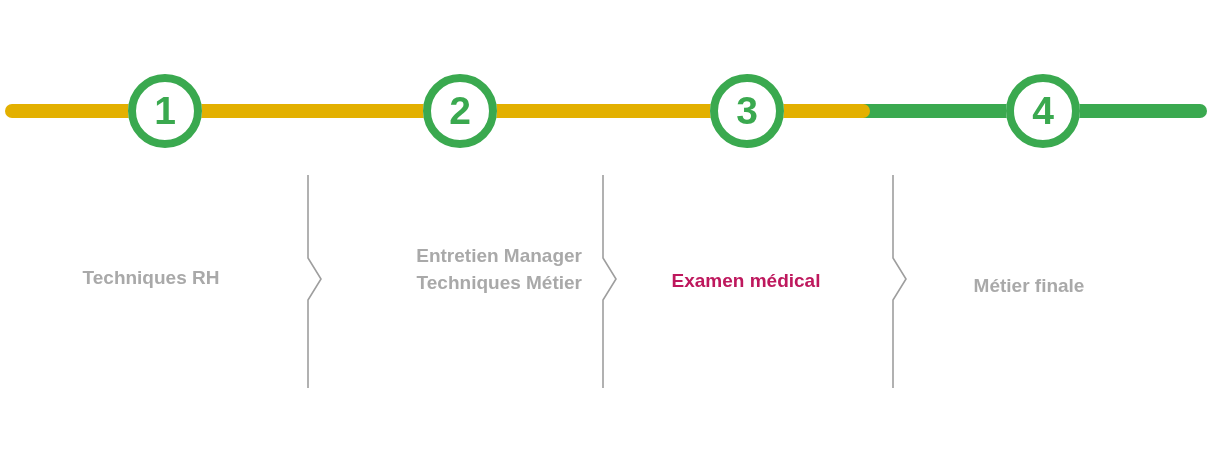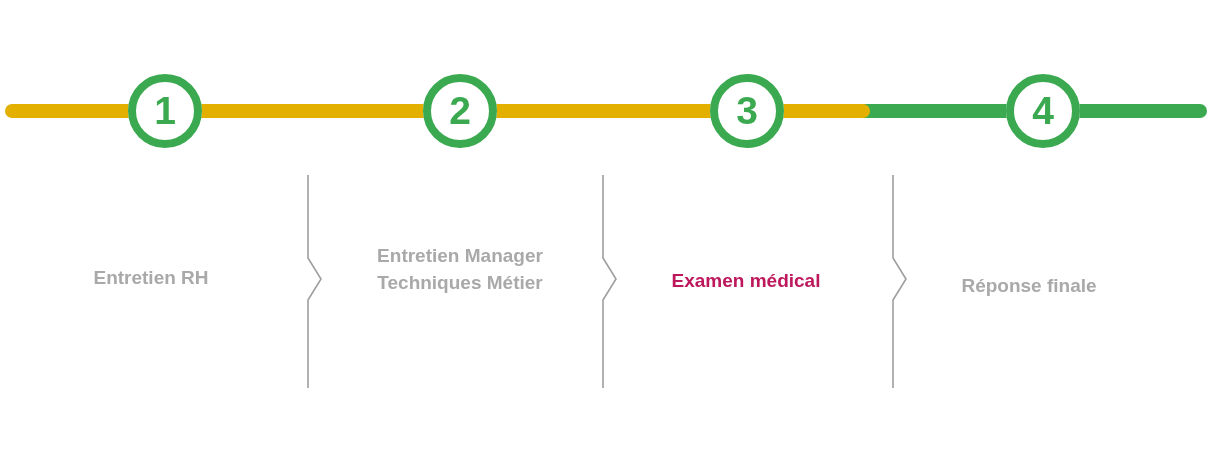--- a/index.html
+++ b/index.html
@@ -83,21 +83,21 @@
     color: #a9a9a9;
     line-height: 1.42;
     z-index: 3;
   }
   .step-label .lbl-line {
     display: block;
     white-space: nowrap;
   }
 
   #lbl-0 { left: 30px;  width: 242px; top: 265px; }
-  #lbl-1 { left: 338px; width: 244px; top: 243px; }
+  #lbl-1 { left: 338px; width: 244px; top: 243px; text-align: right; }
   #lbl-2 { left: 630px; width: 232px; top: 268px; }
   #lbl-3 { left: 918px; width: 222px; top: 273px; }
 </style>
 </head>
 <body>
 
 <div id="timeline-root">
 
   <svg class="rail-layer" id="rail-svg" viewBox="0 0 1220 457" width="1220" height="457" xmlns="http://www.w3.org/2000/svg">
       <line x1="863" y1="111" x2="1200" y2="111" stroke="#3aa94f" stroke-width="14" stroke-linecap="round"></line>
@@ -125,26 +125,26 @@
   <div class="step-node" id="node-2" style="left: 710px; top: 74px;">
     <span class="ring" style="border-color: rgb(58, 169, 79);"></span>
     <span class="step-number" style="color: rgb(58, 169, 79);">3</span>
   </div>
   <div class="step-node" id="node-3" style="left: 1006px; top: 74px;">
     <span class="ring" style="border-color: rgb(58, 169, 79);"></span>
     <span class="step-number" style="color: rgb(58, 169, 79);">4</span>
   </div>
 
   <div class="step-label" id="lbl-0" style="color: rgb(169, 169, 169);">
-      <span class="lbl-line">Entretien RH</span>
+      <span class="lbl-line">Techniques RH</span>
     </div>
   <div class="step-label" id="lbl-1" style="color: rgb(169, 169, 169);">
       <span class="lbl-line">Entretien Manager</span>
       <span class="lbl-line">Techniques Métier</span>
     </div>
   <div class="step-label" id="lbl-2" style="color: #be185d;">
       <span class="lbl-line">Examen médical</span>
     </div>
   <div class="step-label" id="lbl-3" style="color: rgb(169, 169, 169);">
-      <span class="lbl-line">Réponse finale</span>
+      <span class="lbl-line">Métier finale</span>
     </div>
 
 </div>
 
 </body></html>

